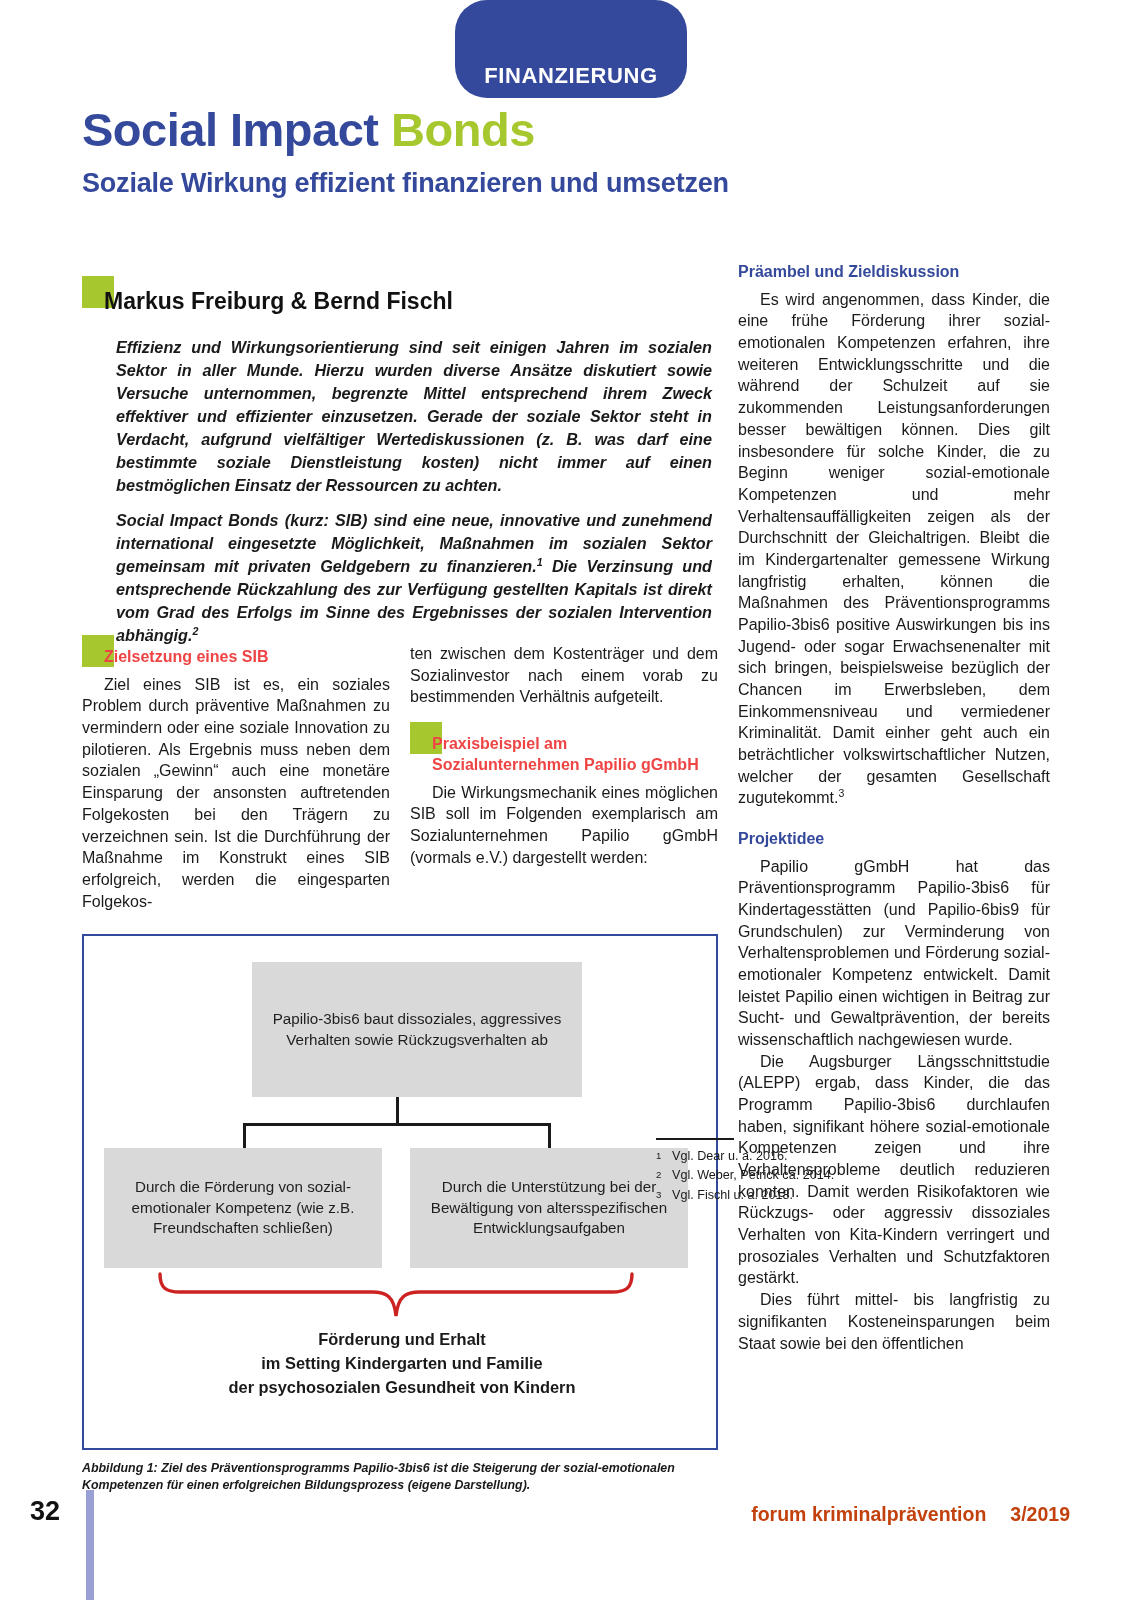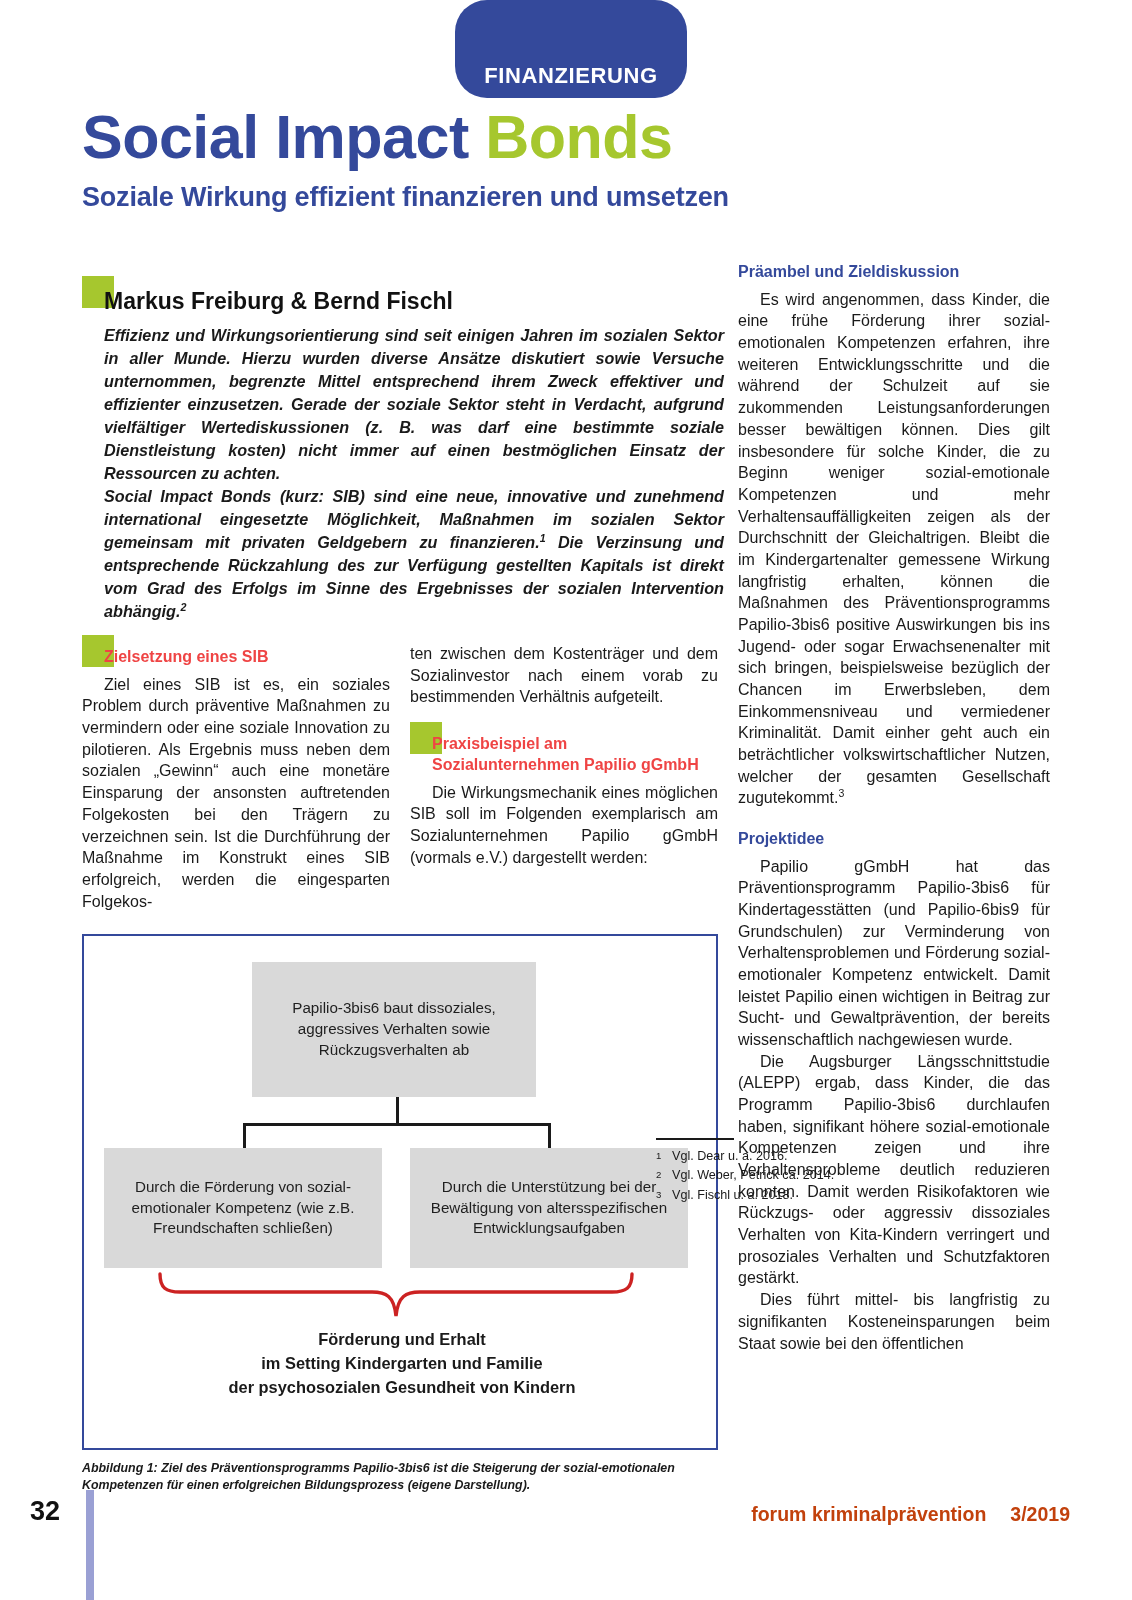--- a/index.html
+++ b/index.html
@@ -35,21 +35,21 @@
     letter-spacing: 0.6px;
   }
 
   .title-block {
     position: absolute;
     left: 82px;
     top: 106px;
     width: 980px;
   }
   .main-title {
-    font-size: 61px;
+    font-size: 47px;
     font-weight: bold;
     line-height: 1.02;
     color: #34499b;
     letter-spacing: -0.5px;
     margin: 0;
     white-space: nowrap;
   }
   .main-title .accent { color: #a6c72e; }
   .subtitle {
     font-size: 27px;
@@ -106,21 +106,21 @@
     left: 22px;
     top: 62px;
     width: 620px;
     font-size: 16.2px;
     font-style: italic;
     font-weight: bold;
     line-height: 1.42;
     color: #1a1a1a;
     text-align: justify;
   }
-  .abstract p { margin: 0; }
+  .abstract p { margin: 12px; }
   sup { font-size: 0.66em; vertical-align: super; line-height: 0; }
 
   
   .sec-head-wrap { position: relative; margin-bottom: 6px; }
   .sec-head {
     position: relative;
     z-index: 1;
     font-size: 16px;
     font-weight: bold;
     color: #ef4444;
@@ -164,21 +164,21 @@
     background: #d9d9d9;
     display: flex;
     align-items: center;
     justify-content: center;
     text-align: center;
     font-size: 15.2px;
     line-height: 1.38;
     color: #1f1f1f;
     padding: 8px 10px;
   }
-  .dia-top   { left: 168px; top: 26px;  width: 284px; height: 135px; }
+  .dia-top   { left: 168px; top: 26px;  width: 330px; height: 135px; }
   .dia-l     { left: 20px;  top: 212px; width: 278px; height: 120px; }
   .dia-r     { left: 326px; top: 212px; width: 278px; height: 120px; }
 
   .conn { position: absolute; background: #1a1a1a; }
   .conn-v-main { left: 312px; top: 161px; width: 3px; height: 28px; }
   .conn-h      { left: 159px; top: 187px; width: 308px; height: 3px; }
   .conn-v-l    { left: 159px; top: 187px; width: 3px; height: 25px; }
   .conn-v-r    { left: 464px; top: 187px; width: 3px; height: 25px; }
 
   .brace { position: absolute; left: 72px; top: 336px; width: 480px; height: 46px; }

